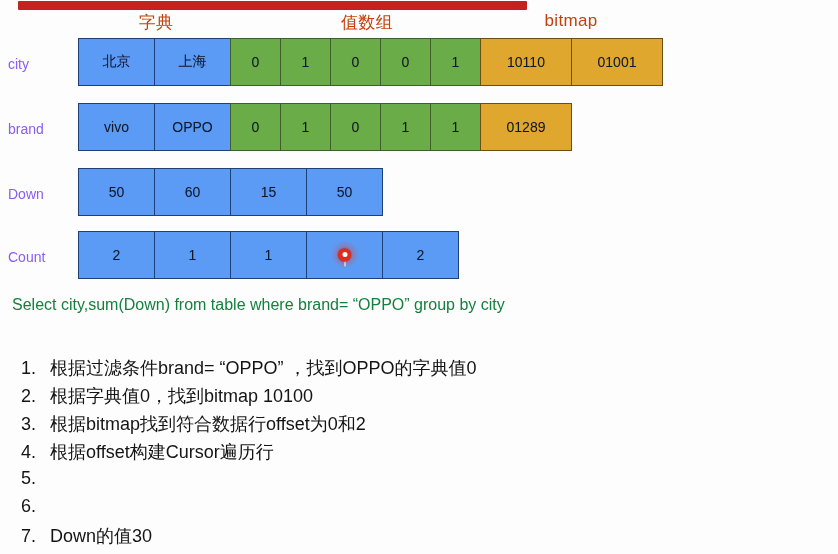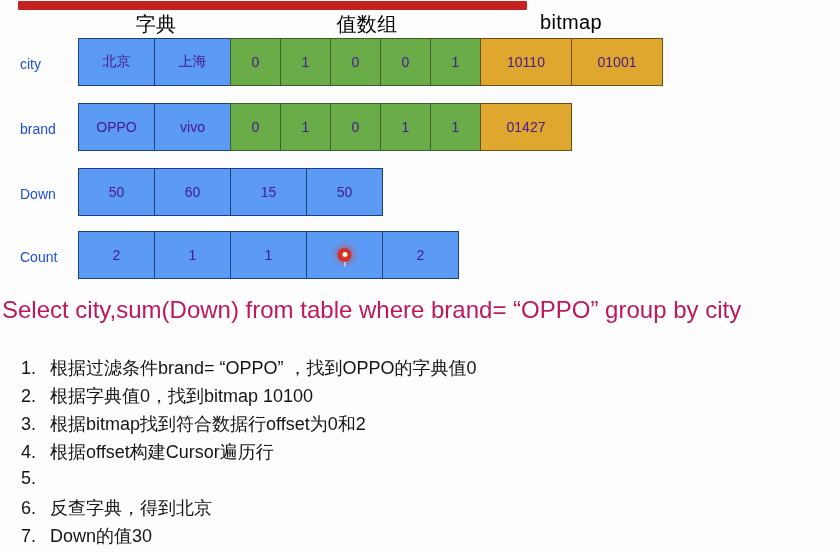--- a/index.html
+++ b/index.html
@@ -32,22 +32,22 @@
   .col-headers {
     position: absolute;
     left: 0;
     top: 11px;
     width: 838px;
     height: 26px;
   }
   .col-header {
     position: absolute;
     top: 0;
-    font-size: 20px;
-    color: #000000;
+    font-size: 17px;
+    color: #c2410c;
     white-space: nowrap;
     transform: translateX(-50%);
     letter-spacing: 0.3px;
   }
   .ch-dict   { left: 156px; }
   .ch-values { left: 367px; }
   .ch-bitmap { left: 571px; }
 
   
   .diagram {
@@ -61,44 +61,44 @@
     left: 0;
     height: 52px;
   }
   .row-city   { top: 0px; }
   .row-brand  { top: 65px; }
   .row-down   { top: 130px; }
   .row-count  { top: 193px; }
 
   .row-label {
     position: absolute;
-    left: 20px;
+    left: 8px;
     top: 0;
     width: 64px;
     height: 52px;
     display: flex;
     align-items: center;
     justify-content: flex-start;
     font-size: 14px;
-    color: #1d4ed8;
+    color: #8b5cf6;
   }
   .cells {
     position: absolute;
     left: 78px;
     top: 0;
     height: 52px;
     display: flex;
   }
   .cell {
     box-sizing: border-box;
     height: 48px;
     display: flex;
     align-items: center;
     justify-content: center;
-    color: #4c1d95;
+    color: #0f172a;
     font-size: 14px;
     position: relative;
     border: 1px solid rgba(0,0,0,0.55);
     margin-left: -1px;
     text-shadow: 0 0 1px rgba(0,0,0,0.12);
   }
   .cell:first-child { margin-left: 0; }
 
   .c-blue   { background: #5b9bf5; border-color: #1f3f78; }
   .c-green  { background: #6aac48; border-color: #3e5f2c; }
@@ -158,24 +158,24 @@
     background: #d9cfcf;
     opacity: 0.85;
   }
   .cell-value-under {
     opacity: 0.35;
   }
 
   
   .sql-line {
     position: absolute;
-    left: 2px;
+    left: 12px;
     top: 296px;
-    font-size: 24px;
-    color: #be185d;
+    font-size: 16px;
+    color: #15803d;
     white-space: nowrap;
     letter-spacing: 0px;
   }
 
   
   .steps {
     position: absolute;
     left: 10px;
     top: 356px;
     width: 800px;
@@ -222,28 +222,28 @@
       <div class="cell c-green w-val">0</div>
       <div class="cell c-green w-val">1</div>
       <div class="cell c-orange w-bitmap">10110</div>
       <div class="cell c-orange w-bitmap">01001</div>
     </div>
   </div>
 
   <div class="row row-brand">
     <div class="row-label">brand</div>
     <div class="cells">
+      <div class="cell c-blue w-dict">vivo</div>
       <div class="cell c-blue w-dict">OPPO</div>
-      <div class="cell c-blue w-dict">vivo</div>
-      <div class="cell c-green w-val">0</div>
-      <div class="cell c-green w-val">1</div>
-      <div class="cell c-green w-val">0</div>
-      <div class="cell c-green w-val">1</div>
-      <div class="cell c-green w-val">1</div>
-      <div class="cell c-orange w-bitmap">01427</div>
+      <div class="cell c-green w-val">0</div>
+      <div class="cell c-green w-val">1</div>
+      <div class="cell c-green w-val">0</div>
+      <div class="cell c-green w-val">1</div>
+      <div class="cell c-green w-val">1</div>
+      <div class="cell c-orange w-bitmap">01289</div>
     </div>
   </div>
 
   <div class="row row-down">
     <div class="row-label">Down</div>
     <div class="cells">
       <div class="cell c-blue w-plain">50</div>
       <div class="cell c-blue w-plain">60</div>
       <div class="cell c-blue w-plain">15</div>
       <div class="cell c-blue w-plain">50</div>
@@ -287,19 +287,18 @@
   </div>
   <div class="step">
     <span class="step-num">4.</span>
     <span class="step-text">根据offset构建Cursor遍历行</span>
   </div>
   <div class="step">
     <span class="step-num">5.</span>
   </div>
   <div class="step">
     <span class="step-num">6.</span>
-    <span class="step-text">反查字典，得到北京</span>
   </div>
   <div class="step">
     <span class="step-num">7.</span>
     <span class="step-text">Down的值30</span>
   </div>
 </div>
 
 </body></html>

